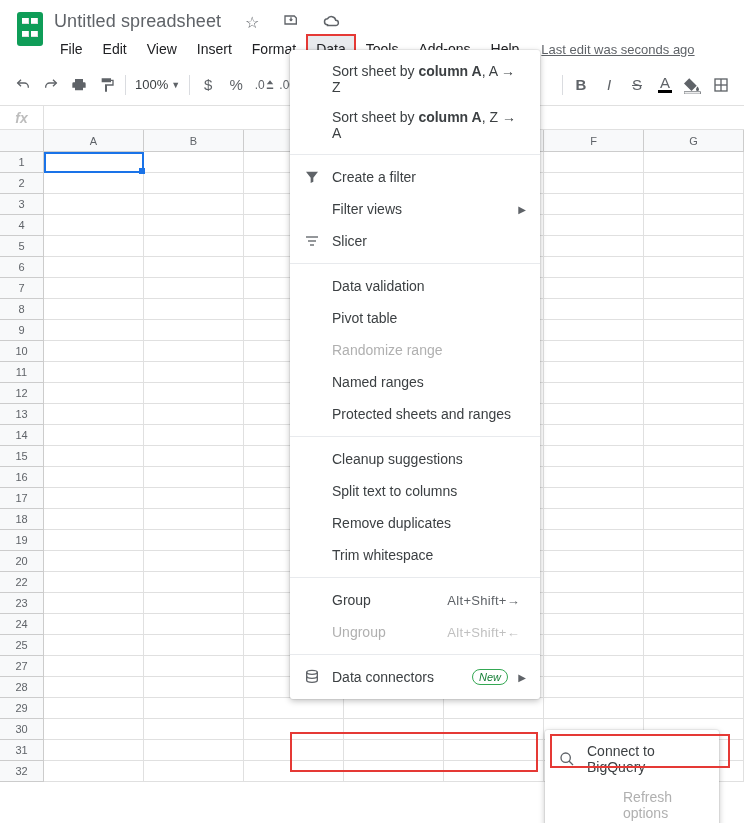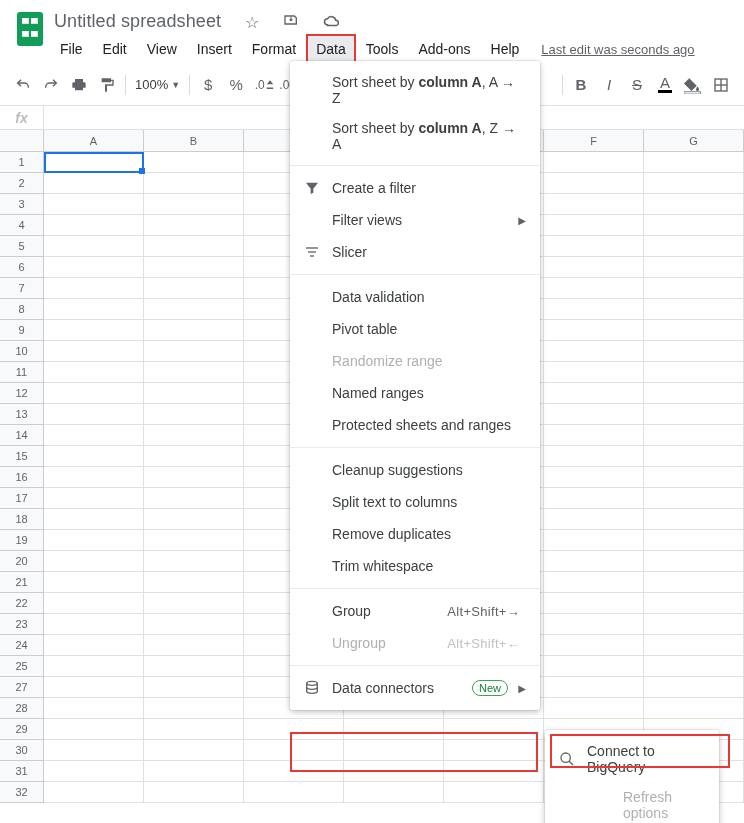--- a/index.html
+++ b/index.html
@@ -72,38 +72,38 @@
     width: 100px; border-right: 1px solid #e0e0e0; border-bottom: 1px solid #e0e0e0;
   }
   .sel-cell {
     position:absolute; left:44px; top:22px; width:100px; height:21px;
     border: 2px solid #1a73e8; pointer-events:none;
   }
   .sel-handle { position:absolute; right:-3px; bottom:-3px; width:6px;height:6px;background:#1a73e8;}
 
   
   .dropdown {
-    position: absolute; left: 290px; top: 61px; width: 250px;
+    position: absolute; left: 290px; top: 50px; width: 250px;
     background: #fff; box-shadow: 0 2px 6px rgba(0,0,0,0.25), 0 0 0 1px rgba(0,0,0,0.05);
     border-radius: 3px; padding: 6px 0; z-index: 10;
   }
   .ditem {
     display: flex; align-items: center; padding: 7px 14px 7px 14px; font-size: 14px;
     color: #3c4043; cursor: pointer; position: relative; min-height: 32px;
   }
   .ditem.disabled { color: #b0b0b0; cursor: default; }
   .dicon { width: 28px; display:flex; justify-content:flex-start; color:#5f6368;}
   .dtext { flex: 1; }
   .dsub { width: 14px; text-align:right; color:#5f6368; font-size: 10px;}
   .dshort { color:#5f6368; font-size: 13px; margin-right: 6px; letter-spacing: 0.3px;}
   .dshort.disabled { color:#c0c0c0; }
   .dsep { height: 1px; background: #e8eaed; margin: 6px 0; }
   .badge {
     border: 1px solid #34a853; color: #188038; font-size: 11px; padding: 1px 6px;
-    border-radius: 8px; margin-right: 4px; font-weight: 500;
+    border-radius: 8px; margin-right: 4px; font-weight: 500; font-style: italic;
   }
   .highlight-box {
     position: absolute; border: 2.5px solid #e53935; pointer-events: none; z-index: 20;
   }
   .hl-data-conn { left: 290px; top: 732px; width: 248px; height: 40px; }
 
   
   .submenu {
     position: absolute; left: 545px; top: 730px; width: 174px;
     background: #fff; box-shadow: 0 2px 6px rgba(0,0,0,0.25), 0 0 0 1px rgba(0,0,0,0.05);
@@ -441,30 +441,20 @@
         <div class="row-h">20</div>
         <div class="cell"></div>
         <div class="cell"></div>
         <div class="cell"></div>
         <div class="cell"></div>
         <div class="cell"></div>
         <div class="cell"></div>
         <div class="cell"></div>
       </div>
       <div class="row">
-        <div class="row-h">21</div>
-        <div class="cell"></div>
-        <div class="cell"></div>
-        <div class="cell"></div>
-        <div class="cell"></div>
-        <div class="cell"></div>
-        <div class="cell"></div>
-        <div class="cell"></div>
-      </div>
-      <div class="row">
         <div class="row-h">22</div>
         <div class="cell"></div>
         <div class="cell"></div>
         <div class="cell"></div>
         <div class="cell"></div>
         <div class="cell"></div>
         <div class="cell"></div>
         <div class="cell"></div>
       </div>
       <div class="row">

